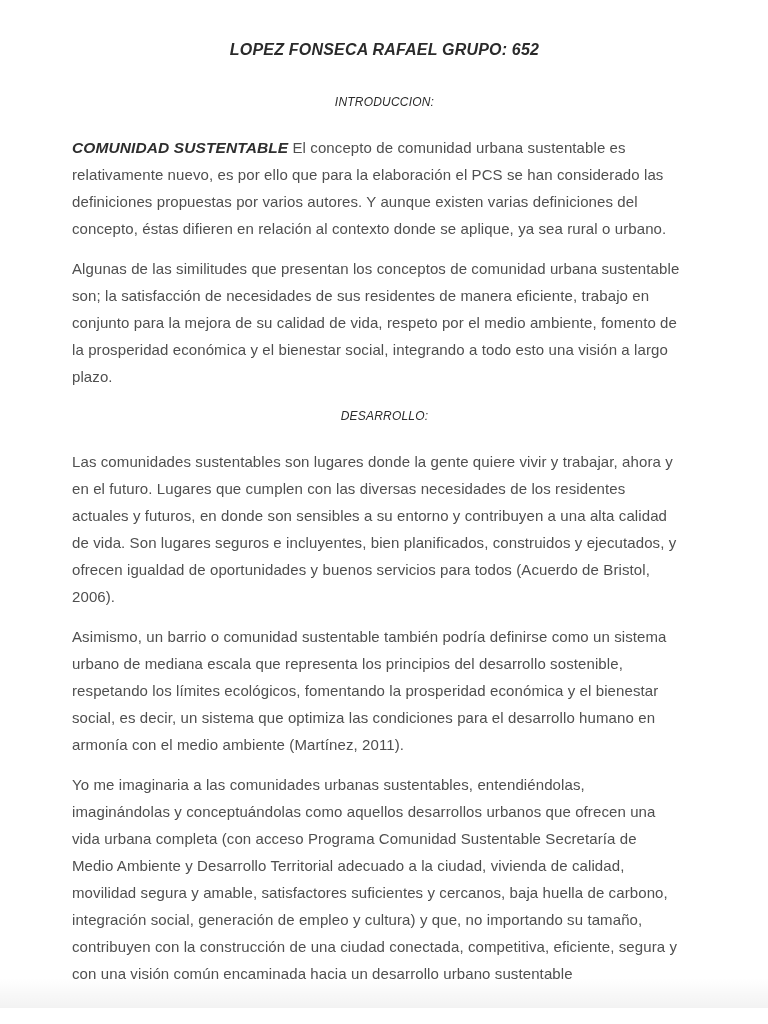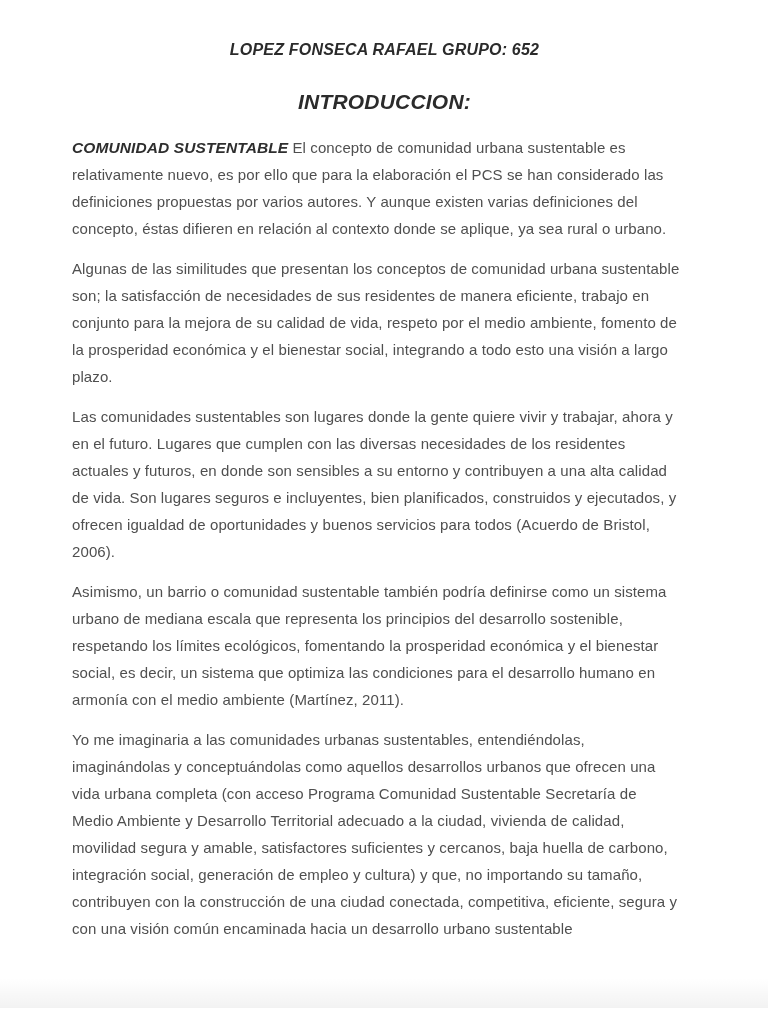--- a/index.html
+++ b/index.html
@@ -24,23 +24,23 @@
     font-size: 16px;
     line-height: 20px;
     font-weight: bold;
     font-style: italic;
     color: #2b2b2b;
     letter-spacing: 0.2px;
   }
   .section-heading {
     margin: 32px 0 22px 0;
     text-align: center;
-    font-size: 21px;
+    font-size: 12px;
     line-height: 20px;
-    font-weight: bold;
+    font-weight: normal;
     font-style: italic;
     color: #2b2b2b;
     letter-spacing: 0.2px;
   }
   .section-heading.second {
     margin-top: 16px;
   }
   p.body-paragraph {
     margin: 0 17px 13px 0;
     font-size: 15px;
@@ -71,20 +71,21 @@
 <main class="page">
 
   <h1 class="doc-title">LOPEZ FONSECA RAFAEL GRUPO: 652</h1>
 
   <h2 class="section-heading">INTRODUCCION:</h2>
 
   <p class="body-paragraph"><strong class="paragraph-lead">COMUNIDAD SUSTENTABLE</strong><span> El concepto de comunidad urbana sustentable es relativamente nuevo, es por ello que para la elaboración el PCS se han considerado las definiciones propuestas por varios autores. Y aunque existen varias definiciones del concepto, éstas difieren en relación al contexto donde se aplique, ya sea rural o urbano.</span></p>
 
   <p class="body-paragraph"><span>Algunas de las similitudes que presentan los conceptos de comunidad urbana sustentable son; la satisfacción de necesidades de sus residentes de manera eficiente, trabajo en conjunto para la mejora de su calidad de vida, respeto por el medio ambiente, fomento de la prosperidad económica y el bienestar social, integrando a todo esto una visión a largo plazo.</span></p>
 
+  <h2 class="section-heading second">DESARROLLO:</h2>
 
   <p class="body-paragraph"><span>Las comunidades sustentables son lugares donde la gente quiere vivir y trabajar, ahora y en el futuro. Lugares que cumplen con las diversas necesidades de los residentes actuales y futuros, en donde son sensibles a su entorno y contribuyen a una alta calidad de vida. Son lugares seguros e incluyentes, bien planificados, construidos y ejecutados, y ofrecen igualdad de oportunidades y buenos servicios para todos (Acuerdo de Bristol, 2006).</span></p>
 
   <p class="body-paragraph"><span>Asimismo, un barrio o comunidad sustentable también podría definirse como un sistema urbano de mediana escala que representa los principios del desarrollo sostenible, respetando los límites ecológicos, fomentando la prosperidad económica y el bienestar social, es decir, un sistema que optimiza las condiciones para el desarrollo humano en armonía con el medio ambiente (Martínez, 2011).</span></p>
 
   <p class="body-paragraph"><span>Yo me imaginaria a las comunidades urbanas sustentables, entendiéndolas, imaginándolas y conceptuándolas como aquellos desarrollos urbanos que ofrecen una vida urbana completa (con acceso Programa Comunidad Sustentable Secretaría de Medio Ambiente y Desarrollo Territorial adecuado a la ciudad, vivienda de calidad, movilidad segura y amable, satisfactores suficientes y cercanos, baja huella de carbono, integración social, generación de empleo y cultura) y que, no importando su tamaño, contribuyen con la construcción de una ciudad conectada, competitiva, eficiente, segura y con una visión común encaminada hacia un desarrollo urbano sustentable</span></p>
 
   <div class="page-bottom-shadow"></div>
 
 </main>

